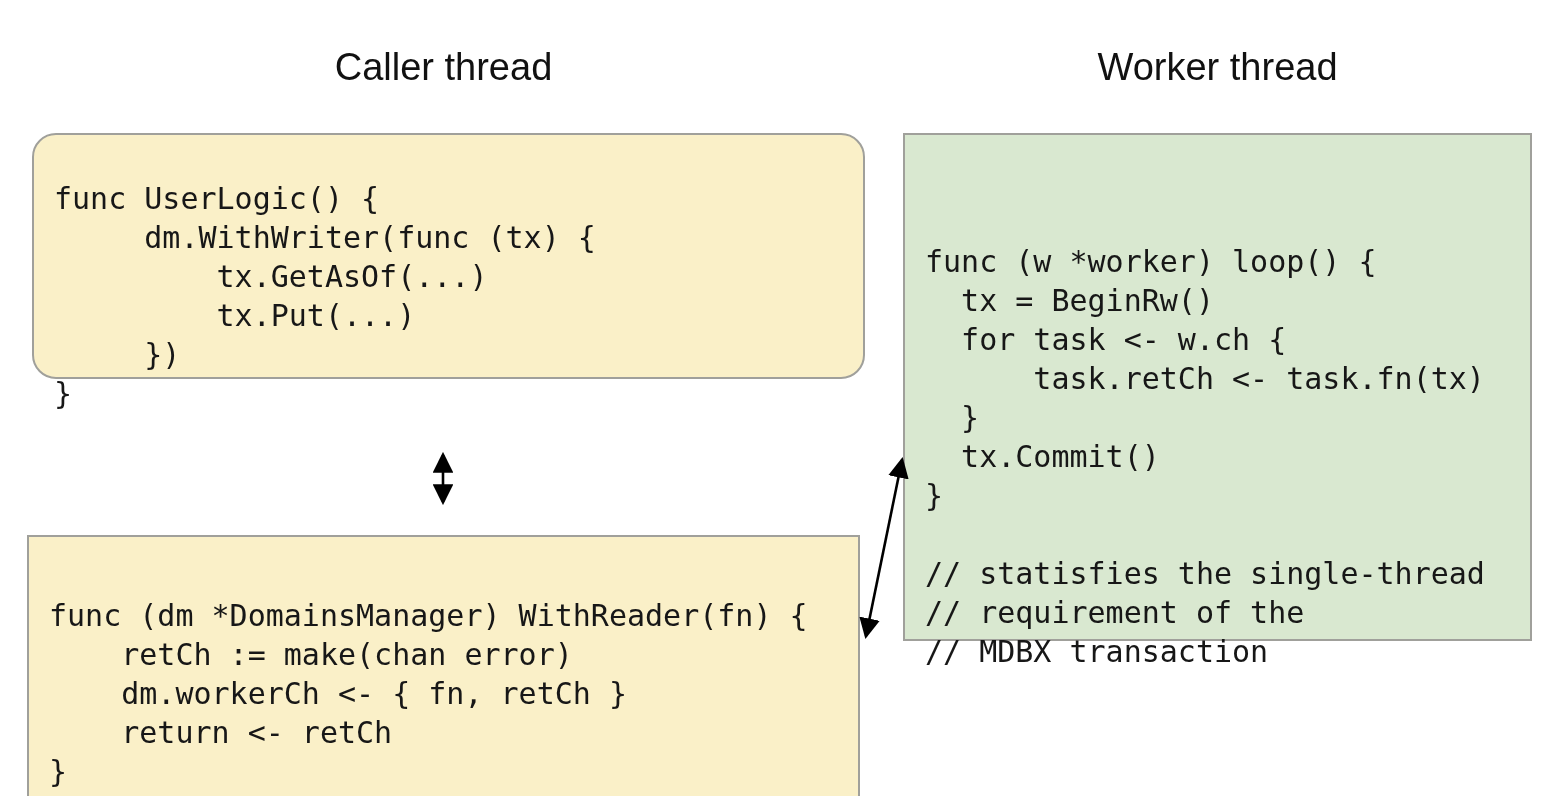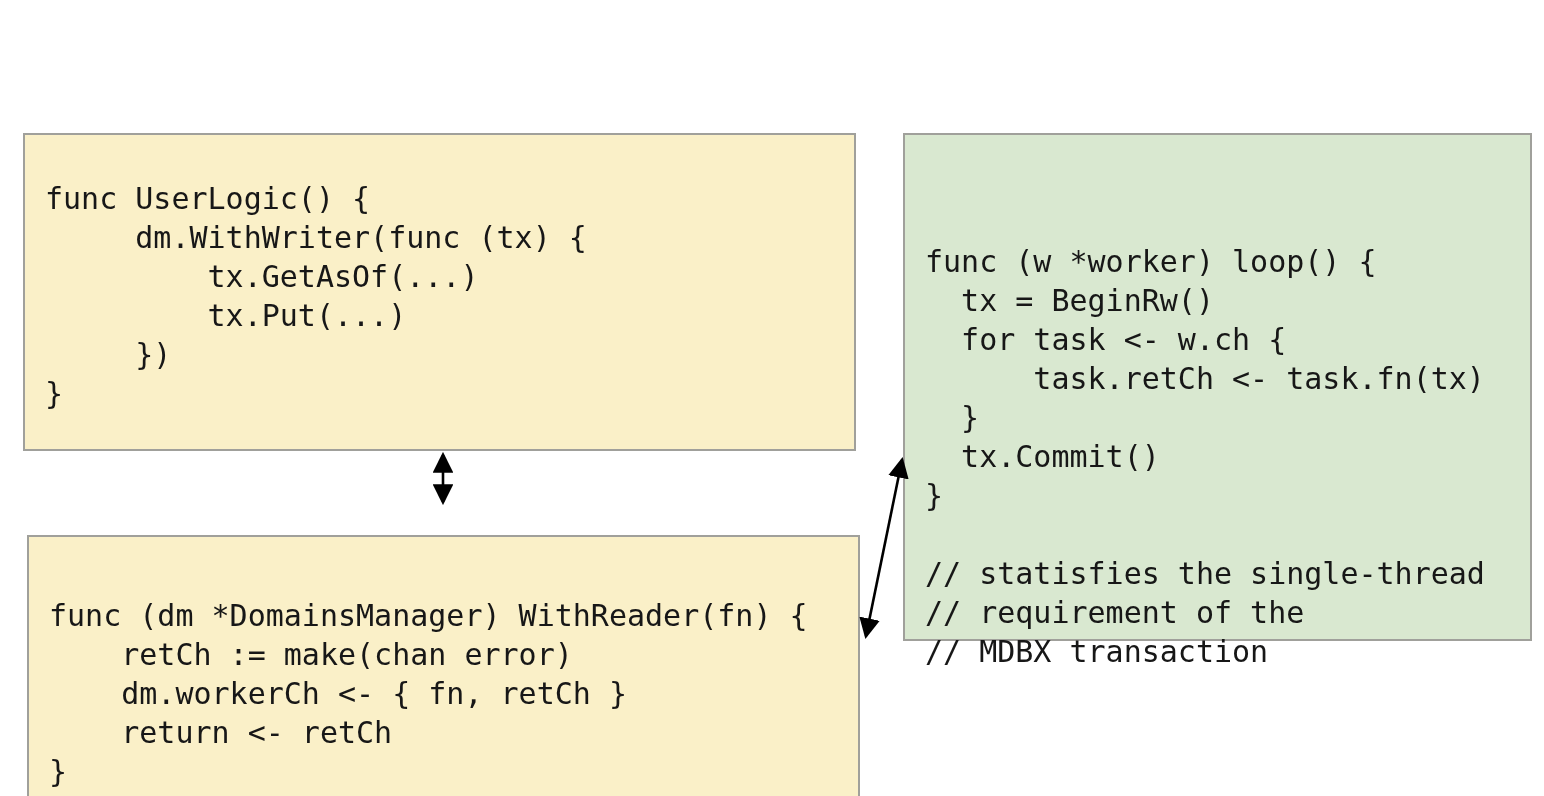--- a/index.html
+++ b/index.html
@@ -29,21 +29,21 @@
   #worker-title { left: 903px; width: 629px; }
 
   .code-box {
     position: absolute;
     box-sizing: border-box;
     border: 2px solid #a0a09b;
   }
   .caller-box { background: #faf0c8; }
   .worker-box { background: #d9e8d0; }
 
-  #box-user-logic  { left: 23px;  top: 133px; width: 833px; height: 318px; }
+  #box-user-logic  { left: 32px;  top: 133px; width: 833px; height: 246px; border-radius: 24px; }
   #box-with-reader { left: 27px;  top: 535px; width: 833px; height: 338px; }
   #box-worker-loop { left: 903px; top: 133px; width: 629px; height: 508px; }
 
   .code-box pre {
     margin: 0;
     font-family: "DejaVu Sans Mono", "Liberation Mono", monospace;
     font-size: 30px;
     line-height: 39px;
     color: #171717;
     white-space: pre;
@@ -58,21 +58,23 @@
     width: 1544px;
     height: 796px;
     pointer-events: none;
   }
 </style>
 </head>
 <body>
 
 <div id="canvas">
 
+  <div class="thread-title" id="caller-title">Caller thread</div>
 
+  <div class="thread-title" id="worker-title">Worker thread</div>
 
   <div class="code-box caller-box" id="box-user-logic">
     <pre>func UserLogic() {
      dm.WithWriter(func (tx) {
          tx.GetAsOf(...)
          tx.Put(...)
      })
 }</pre>
   </div>
 

